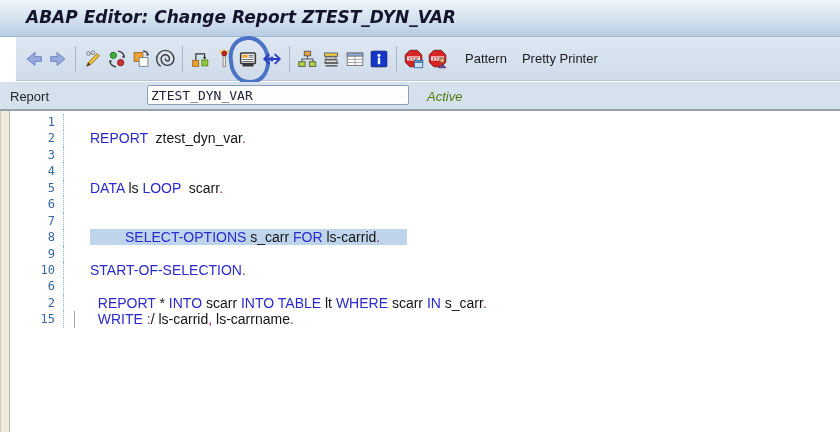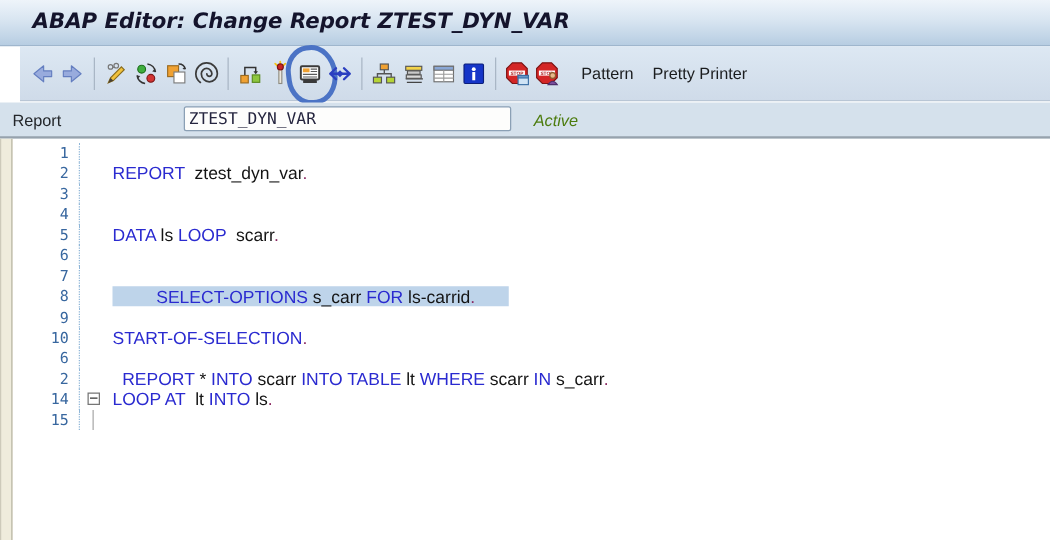--- a/index.html
+++ b/index.html
@@ -300,22 +300,18 @@
         <span class="lnum">6</span>
         <span class="fold"></span>
         <pre class="cline"></pre>
       </div>
       <div class="crow">
         <span class="lnum">2</span>
         <span class="fold"></span>
         <pre class="cline"><span class="c-i">  </span><span class="c-k">REPORT</span><span class="c-i"> * </span><span class="c-k">INTO</span><span class="c-i"> scarr </span><span class="c-k">INTO TABLE</span><span class="c-i"> lt </span><span class="c-k">WHERE</span><span class="c-i"> scarr </span><span class="c-k">IN</span><span class="c-i"> s_carr</span><span class="c-p">.</span></pre>
       </div>
       <div class="crow">
-        <span class="lnum">14</span>
-        <span class="fold" data-fold="start"></span>
-        <pre class="cline"><span class="c-k">LOOP AT</span><span class="c-i">  lt </span><span class="c-k">INTO</span><span class="c-i"> ls</span><span class="c-p">.</span></pre>
-      </div>
-      <div class="crow">
         <span class="lnum">15</span>
         <span class="fold" data-fold="mid"></span>
+        <pre class="cline"><span class="c-i">  </span><span class="c-k">WRITE</span><span class="c-i"> </span><span class="c-p">:</span><span class="c-i">/ ls-carrid</span><span class="c-p">,</span><span class="c-i"> ls-carrname</span><span class="c-p">.</span></pre>
       </div>
     </div>
 </div>
 
 </body></html>

